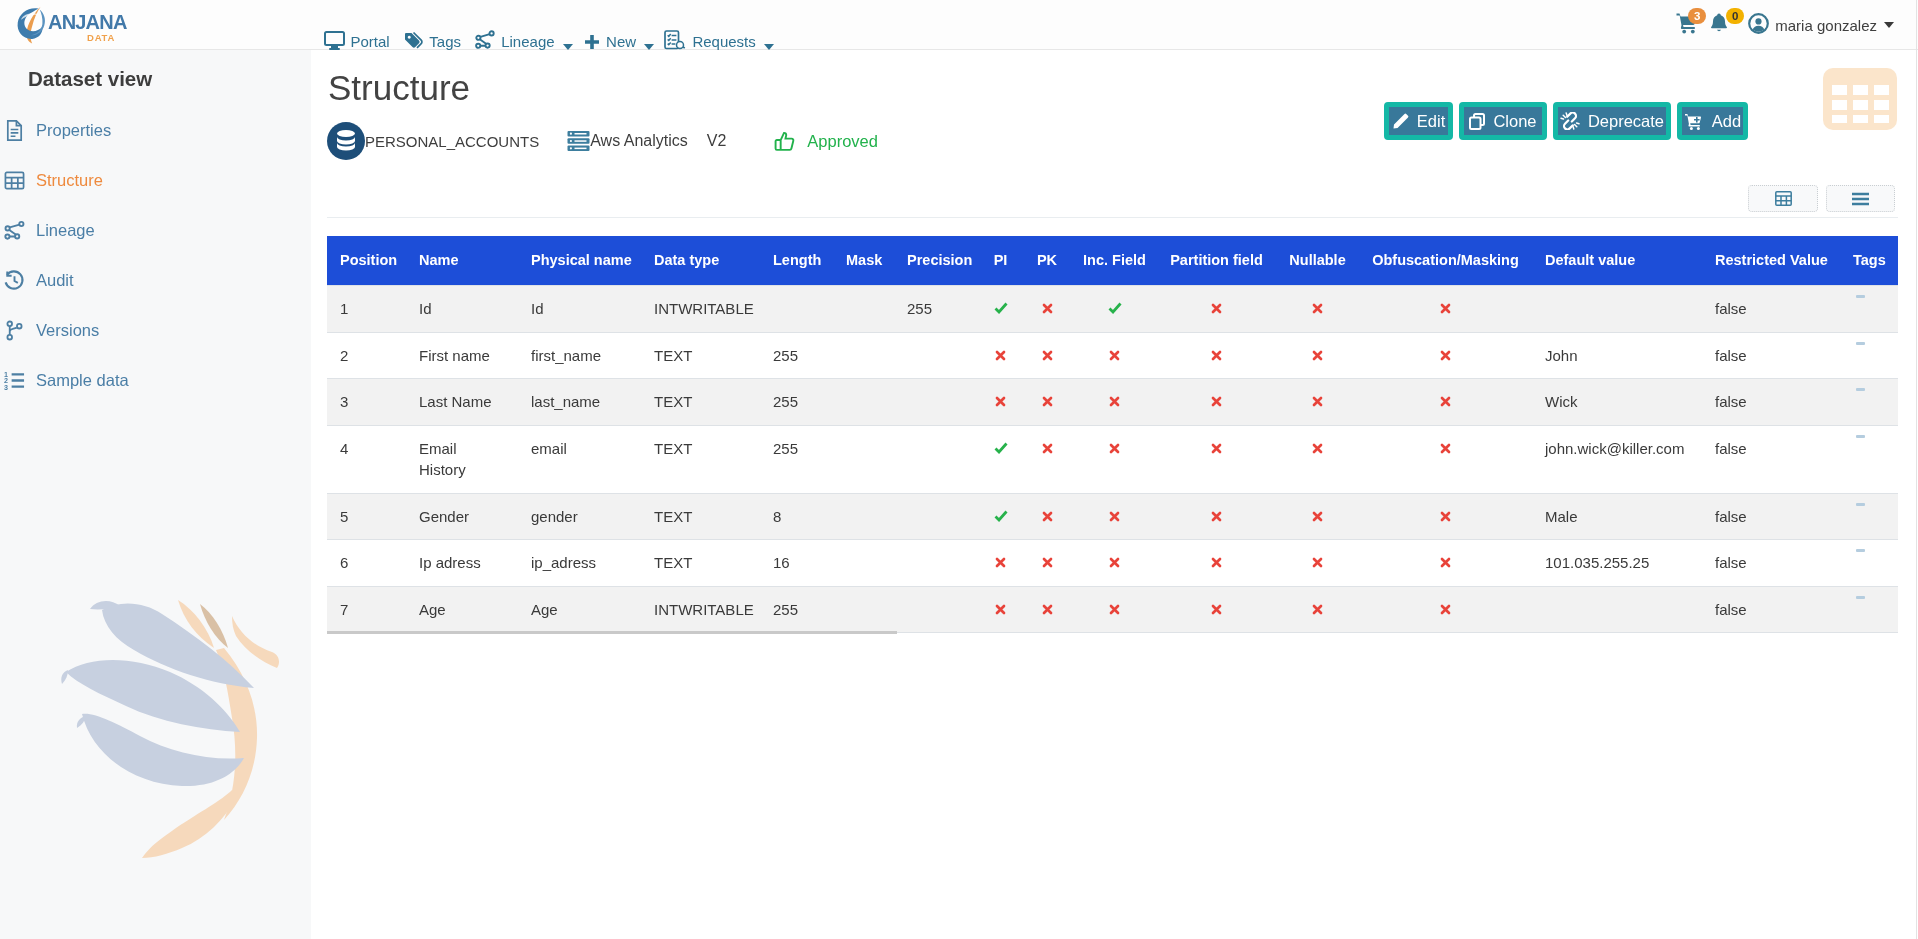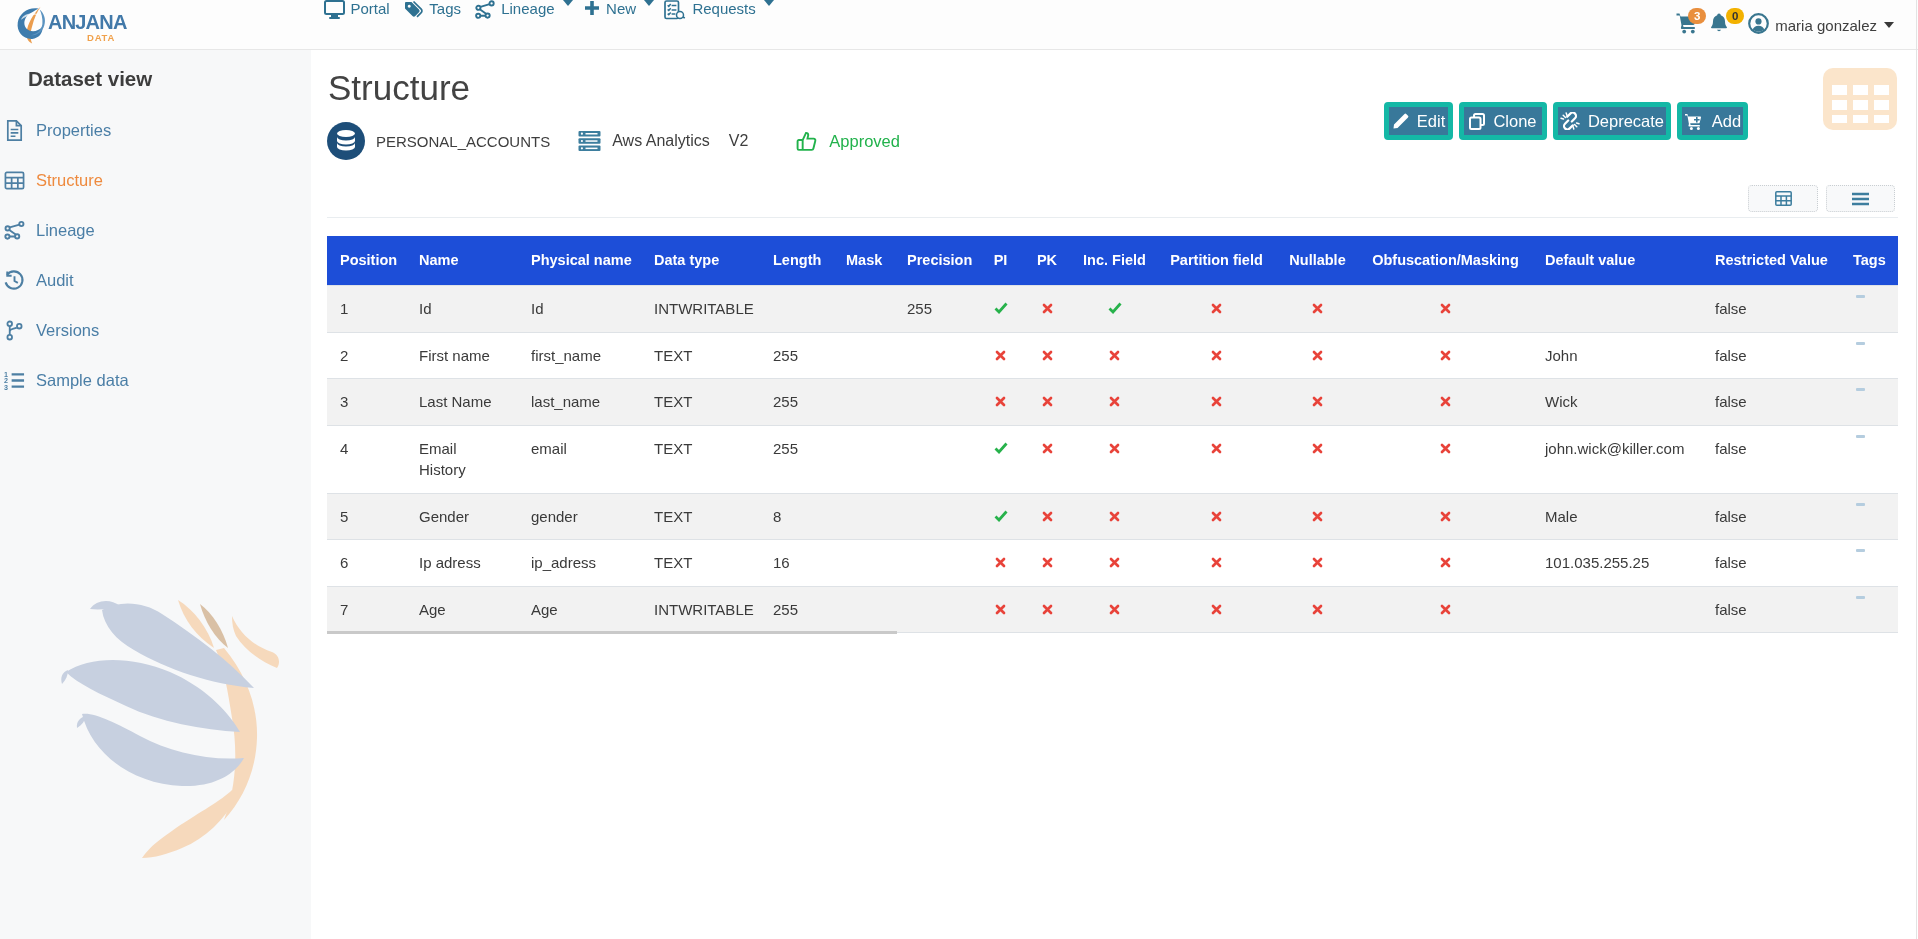--- a/index.html
+++ b/index.html
@@ -1,21 +1,21 @@
 <!DOCTYPE html>
 <html><head>
 <meta charset="utf-8">
 <style>
 * { margin:0; padding:0; box-sizing:border-box; }
 html,body { width:1918px; height:939px; overflow:hidden; background:#fff;
   font-family:"Liberation Sans", sans-serif; }
 .navbar { position:absolute; left:0; top:0; width:1918px; height:50px;
   background:#fdfdfd; border-bottom:1px solid #e7e7e7; z-index:10; }
 .logo { position:absolute; left:16px; top:3px; }
-.navitem { position:absolute; top:0; height:50px; display:flex; align-items:flex-start;
+.navitem { position:absolute; top:0; height:50px; display:flex; align-items:flex-end;
   color:#2e7191; font-size:15px; white-space:nowrap; }
 .navitem svg { margin-right:6px; }
 .caret { display:inline-block; width:0; height:0; border-left:5.5px solid transparent;
   border-right:5.5px solid transparent; border-top:6.5px solid #2e7191; margin-left:8px; }
 .navright { position:absolute; right:24px; top:0; height:50px; display:flex;
   align-items:center; }
 .badge { position:absolute; top:-4px; left:12px; min-width:18px; height:16px;
   border-radius:8px; font-size:11.5px; font-weight:bold; text-align:center;
   line-height:16px; padding:0 4px; }
 .badge.orange { background:#e98f3e; color:#fff; }
@@ -34,21 +34,21 @@
 .smenu li.active span { color:#ee8a3e; }
 .watermark { position:absolute; left:60px; top:548px; }
 .main { position:absolute; left:311px; top:50px; width:1607px; height:889px;
   background:#fff; }
 h1.title { position:absolute; left:17px; top:18px; font-size:35px; font-weight:400;
   color:#434343; line-height:39px; }
 .inforow { position:absolute; left:16px; top:71px; height:40px; display:flex;
   align-items:center; }
 .dbcircle { width:38px; height:38px; border-radius:50%; background:#1d4e79;
   display:flex; align-items:center; justify-content:center; }
-.iname { color:#3e3e3e; font-size:15px; margin-left:11px; }
+.iname { color:#3e3e3e; font-size:15px; }
 .actions { position:absolute; left:1073px; top:22px; display:flex; }
 .btn { height:38px; background:#38789a; border:5px solid #14b8a6; color:#fff; font-size:16.5px; border-radius:4px;
   display:flex; align-items:center; justify-content:center; margin-right:6px;margin-top:30px; }
 .btn svg { margin-right:8px; }
 .peach { position:absolute; left:1512px; top:18px; }
 .toggles { position:absolute; left:1437px; top:135px; display:flex; }
 .tbtn { width:69px; height:27px; background:#f8f9fa; border:1px dotted #c9ced2;
   border-radius:4px; margin-left:8px; display:flex; align-items:center;
   justify-content:center; }
 .tbtn:first-child { margin-left:0; width:70px; }

